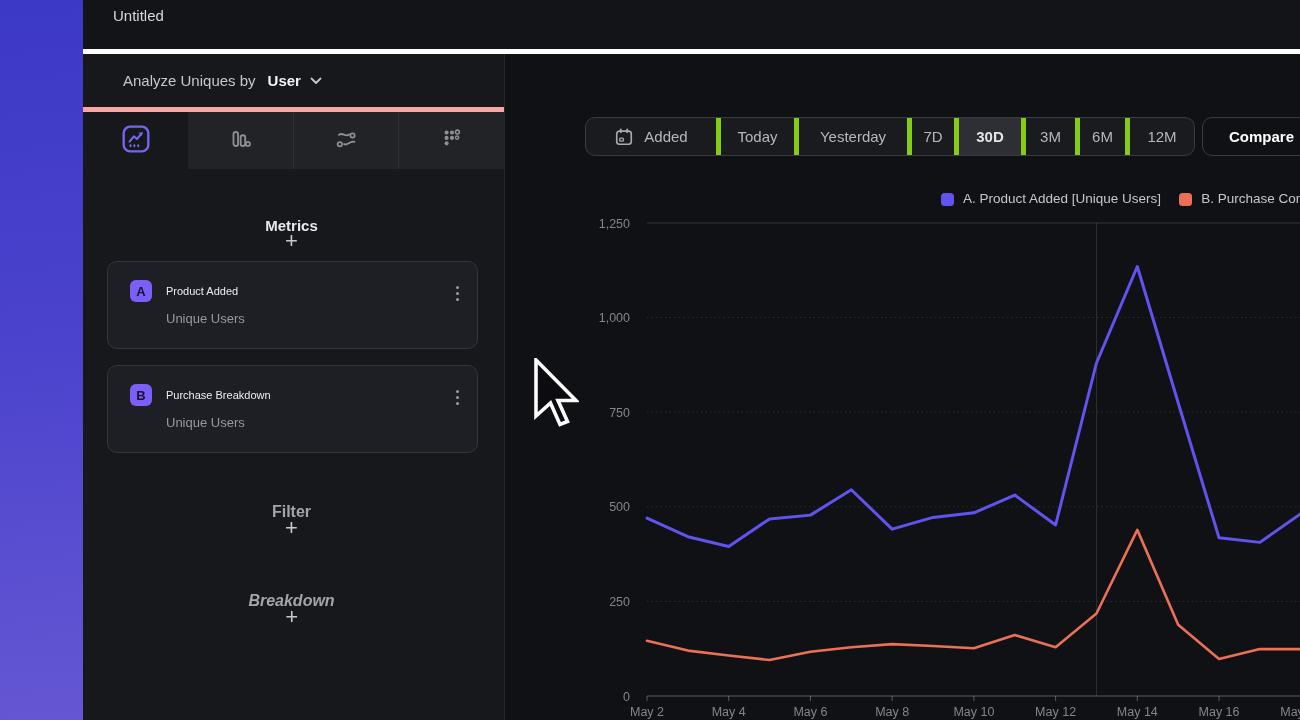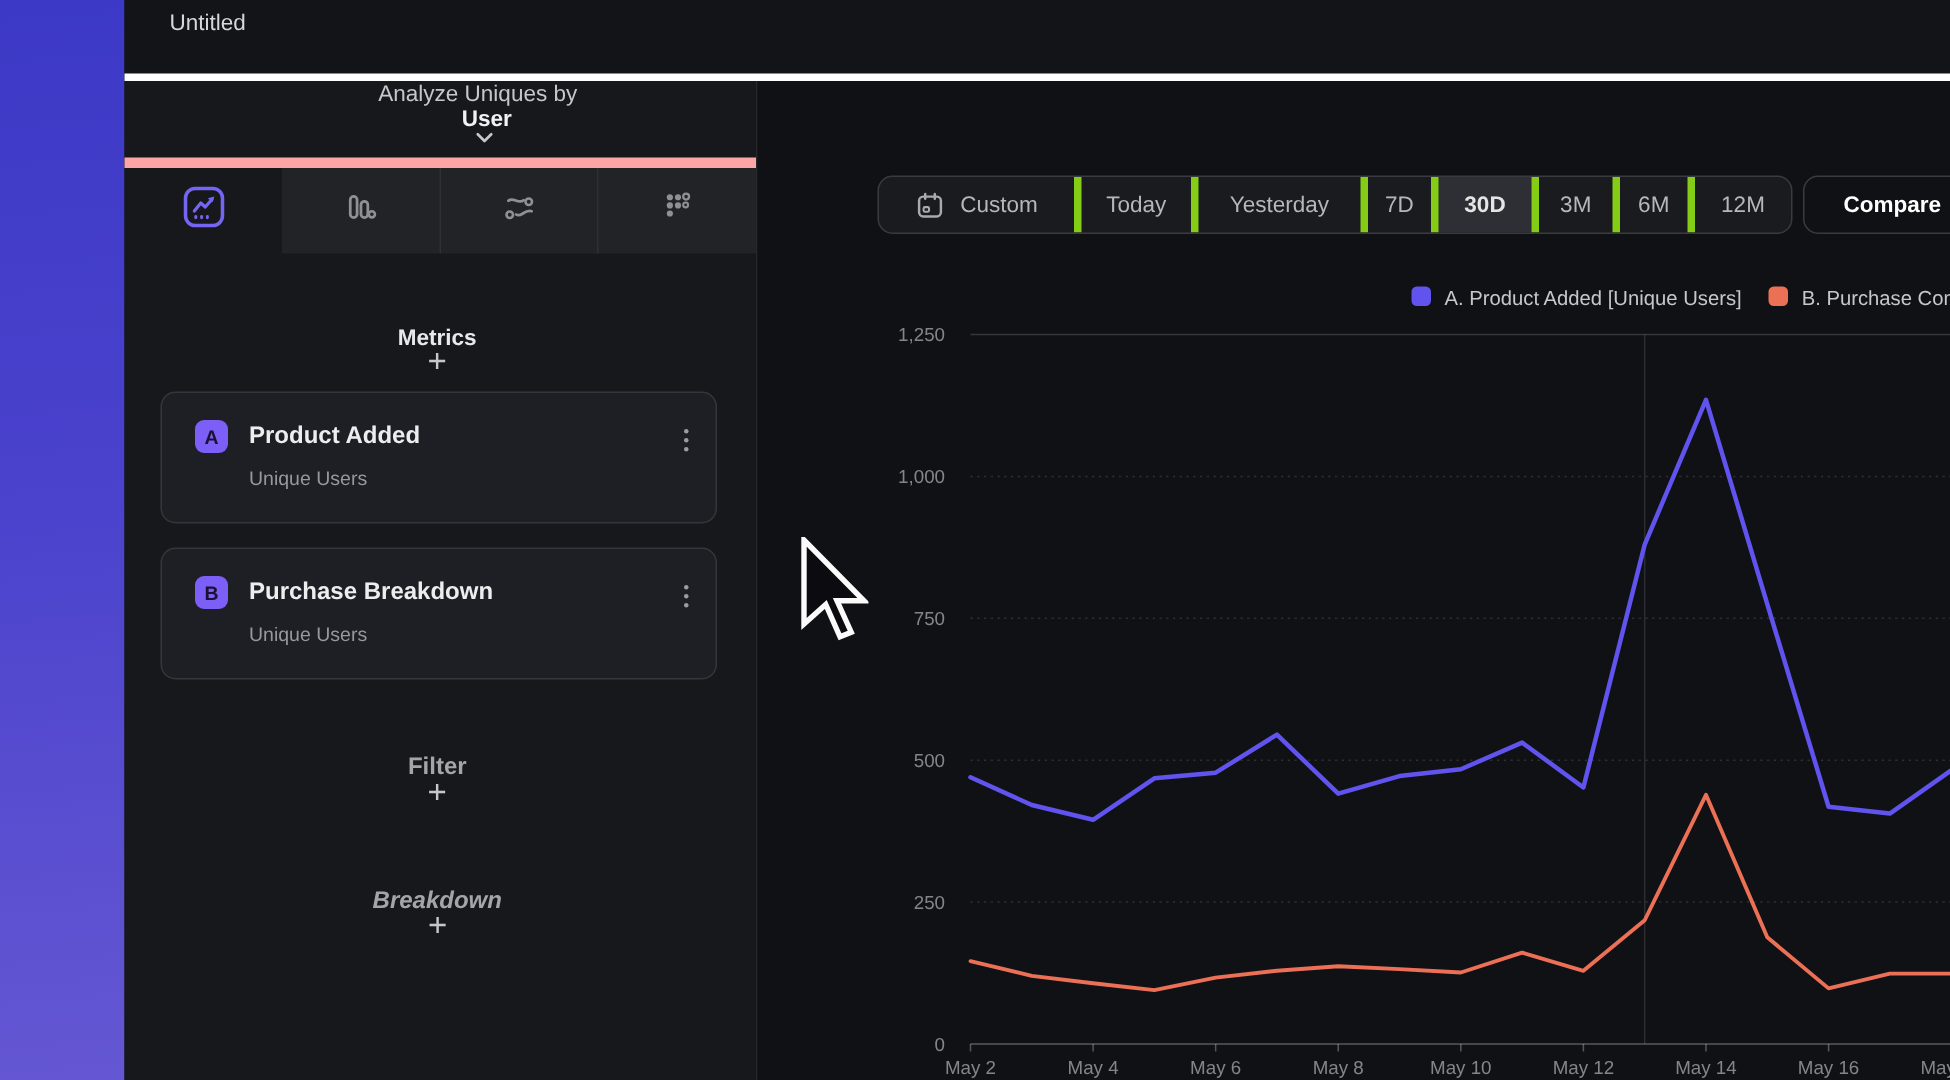--- a/index.html
+++ b/index.html
@@ -11,21 +11,21 @@
     background:linear-gradient(175deg,#3c39c6 0%,#4a42cd 45%,#6557d3 100%); }
 
   
   .app-header { position:absolute; left:83px; top:0; width:1217px; height:54px;
     background:#131418; border-bottom:5px solid #ffffff; }
   .app-title { position:absolute; left:30px; top:7px; font-size:15px; color:#d6d7da; font-weight:500; }
 
   
   .sidebar { position:absolute; left:83px; top:54px; width:422px; height:666px;
     background:#17181c; border-right:1px solid #27282c; }
-  .analyze-row { height:58px; border-bottom:7px solid #fca5a5; display:flex; align-items:center; padding-left:50px;flex-direction:column; }
+  .analyze-row { height:58px; border-bottom:5px solid #fca5a5; display:flex; align-items:center; padding-left:40px; }
   .analyze-label { color:#c6c7cb; font-size:15px; }
   .analyze-value { color:#f2f2f4; font-size:15px; font-weight:700; margin-left:12px; }
   .analyze-chevron { margin-left:9px; display:flex; }
 
   .tabs-row { height:57px; display:flex; }
   .tab-active { width:105px; display:flex; align-items:center; justify-content:center; }
   .tabs-strip { flex:1; background:#222327; display:flex; }
   .tab { flex:1; display:flex; align-items:center; justify-content:center; border-left:1px solid #2f3034; }
   .tab:first-child { border-left:none; }
 
@@ -36,21 +36,21 @@
   .section-title.dim { color:#a4a5ab; font-weight:600; font-size:16px; }
   .plus-btn { color:#c6c7cb; font-size:22px; line-height:14px; font-weight:400; cursor:default; }
 
   .metric-card { margin:0 26px 0 24px; height:88px; background:#1e1f24;
     border:1px solid #35363c; border-radius:10px; position:relative; padding:18px 20px 0 22px; }
   .metric-card.first { margin-top:22px; }
   .metric-card.second { margin-top:16px; }
   .metric-top { display:flex; align-items:center; }
   .metric-badge { width:22px; height:22px; border-radius:6px; background:#7c5ff6; color:#1a1133;
     font-size:13px; font-weight:700; display:flex; align-items:center; justify-content:center; }
-  .metric-name { margin-left:14px; color:#ededf0; font-size:16px; font-weight:700; }
+  .metric-name { margin-left:14px; color:#ededf0; font-size:11px; font-weight:400; }
   .metric-measure { margin-top:9px; padding-left:36px; color:#97989e; font-size:13px; }
   .kebab { position:absolute; right:18px; top:24px; display:flex; flex-direction:column; gap:3px; cursor:default; }
   .kebab i { width:3px; height:3px; border-radius:50%; background:#9b9ca2; }
 
   .filter-head { margin-top:50px; }
   .breakdown-head { margin-top:67px;font-style:italic; }
 
   
   .main { position:absolute; left:505px; top:54px; width:795px; height:666px; background:#101115; }
 
@@ -60,21 +60,21 @@
     color:#b6b7bd; font-size:15px; cursor:default; }
   .seg:first-child { border-left:none; }
   .seg.selected { background:#2e2f34; color:#e5e5e5; font-weight:700; }
   .seg .cal { margin-right:10px; display:flex; }
 
   .compare-btn { position:absolute; left:697px; top:63px; height:39px; padding:0 26px;
     border:1px solid #3a3b41; border-radius:10px; display:flex; align-items:center;
     color:#ffffff; font-size:15px; font-weight:700; background:transparent; white-space:nowrap; }
 
   .legend { position:absolute; left:436px; top:137px; display:flex; gap:18px; white-space:nowrap; }
-  .legend-item { display:flex; align-items:flex-start; }
+  .legend-item { display:flex; align-items:flex-end; }
   .legend-swatch { width:13px; height:13px; border-radius:3.5px; margin-right:9px; }
   .legend-text { color:#c6c7cb; font-size:13.5px; }
 
   #chart-svg { position:absolute; left:0; top:0; pointer-events:none; }
   #chart-svg text { font-family:"Liberation Sans", sans-serif; font-size:12.5px; fill:#84858b; }
 
   .cursor { position:absolute; left:533px; top:358px; z-index:50; }
 </style>
 </head>
 <body>
@@ -194,21 +194,21 @@
   <div class="range-bar">
     <div class="seg" style="width:130px">
       <span class="cal">
         <svg width="20" height="20" viewBox="0 0 22 22">
           <rect x="3" y="4.5" width="16" height="14.5" rx="3" fill="none" stroke="#a9aaaf" stroke-width="1.8"></rect>
           <line x1="7.5" y1="2.5" x2="7.5" y2="6" stroke="#a9aaaf" stroke-width="1.8" stroke-linecap="round"></line>
           <line x1="14.5" y1="2.5" x2="14.5" y2="6" stroke="#a9aaaf" stroke-width="1.8" stroke-linecap="round"></line>
           <rect x="6.3" y="12.2" width="4" height="3.4" rx="1" fill="none" stroke="#a9aaaf" stroke-width="1.5"></rect>
         </svg>
       </span>
-      <span>Custom</span>
+      <span>Added</span>
     </div>
     <div class="seg" style="width:78px">
         <span>Today</span>
       </div>
     <div class="seg" style="width:113px">
         <span>Yesterday</span>
       </div>
     <div class="seg" style="width:47px">
         <span>7D</span>
       </div>

